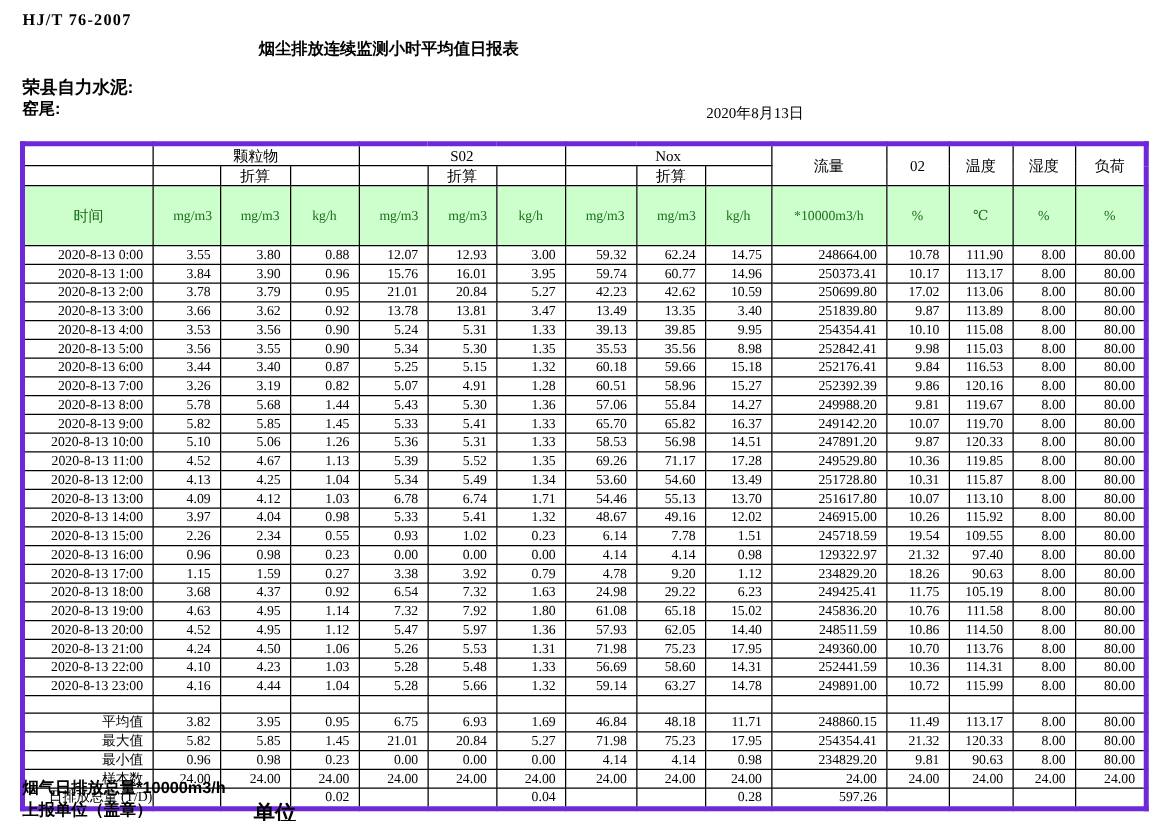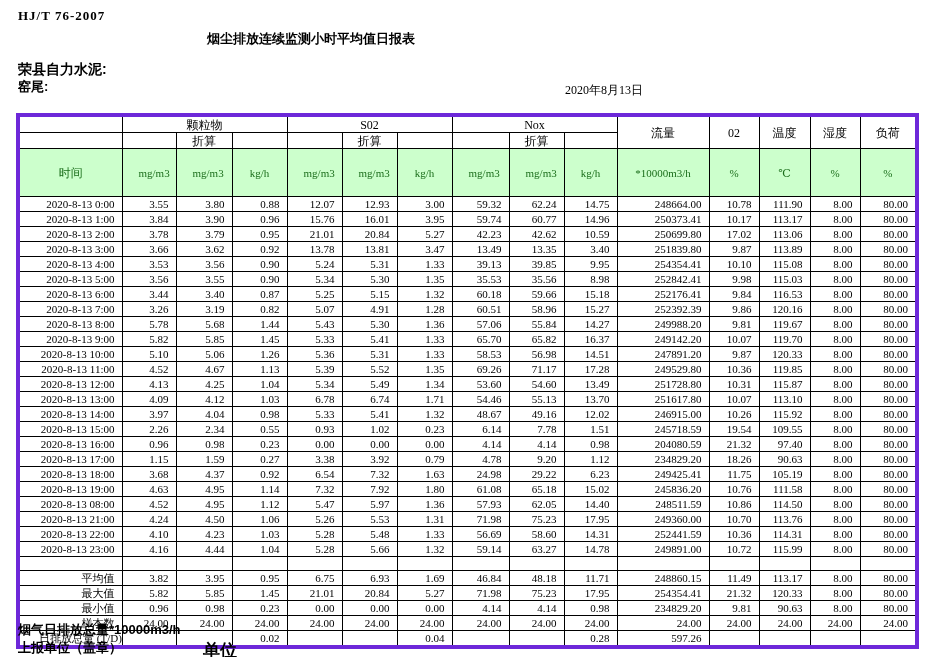--- a/index.html
+++ b/index.html
@@ -397,21 +397,21 @@
         <td class="time">2020-8-13 16:00</td>
         <td>0.96</td>
         <td>0.98</td>
         <td>0.23</td>
         <td>0.00</td>
         <td>0.00</td>
         <td>0.00</td>
         <td>4.14</td>
         <td>4.14</td>
         <td>0.98</td>
-        <td>204080.59</td>
+        <td>129322.97</td>
         <td>21.32</td>
         <td>97.40</td>
         <td>8.00</td>
         <td>80.00</td>
       </tr>
       <tr>
         <td class="time">2020-8-13 17:00</td>
         <td>1.15</td>
         <td>1.59</td>
         <td>0.27</td>
@@ -455,21 +455,21 @@
         <td>61.08</td>
         <td>65.18</td>
         <td>15.02</td>
         <td>245836.20</td>
         <td>10.76</td>
         <td>111.58</td>
         <td>8.00</td>
         <td>80.00</td>
       </tr>
       <tr>
-        <td class="time">2020-8-13 08:00</td>
+        <td class="time">2020-8-13 20:00</td>
         <td>4.52</td>
         <td>4.95</td>
         <td>1.12</td>
         <td>5.47</td>
         <td>5.97</td>
         <td>1.36</td>
         <td>57.93</td>
         <td>62.05</td>
         <td>14.40</td>
         <td>248511.59</td>

